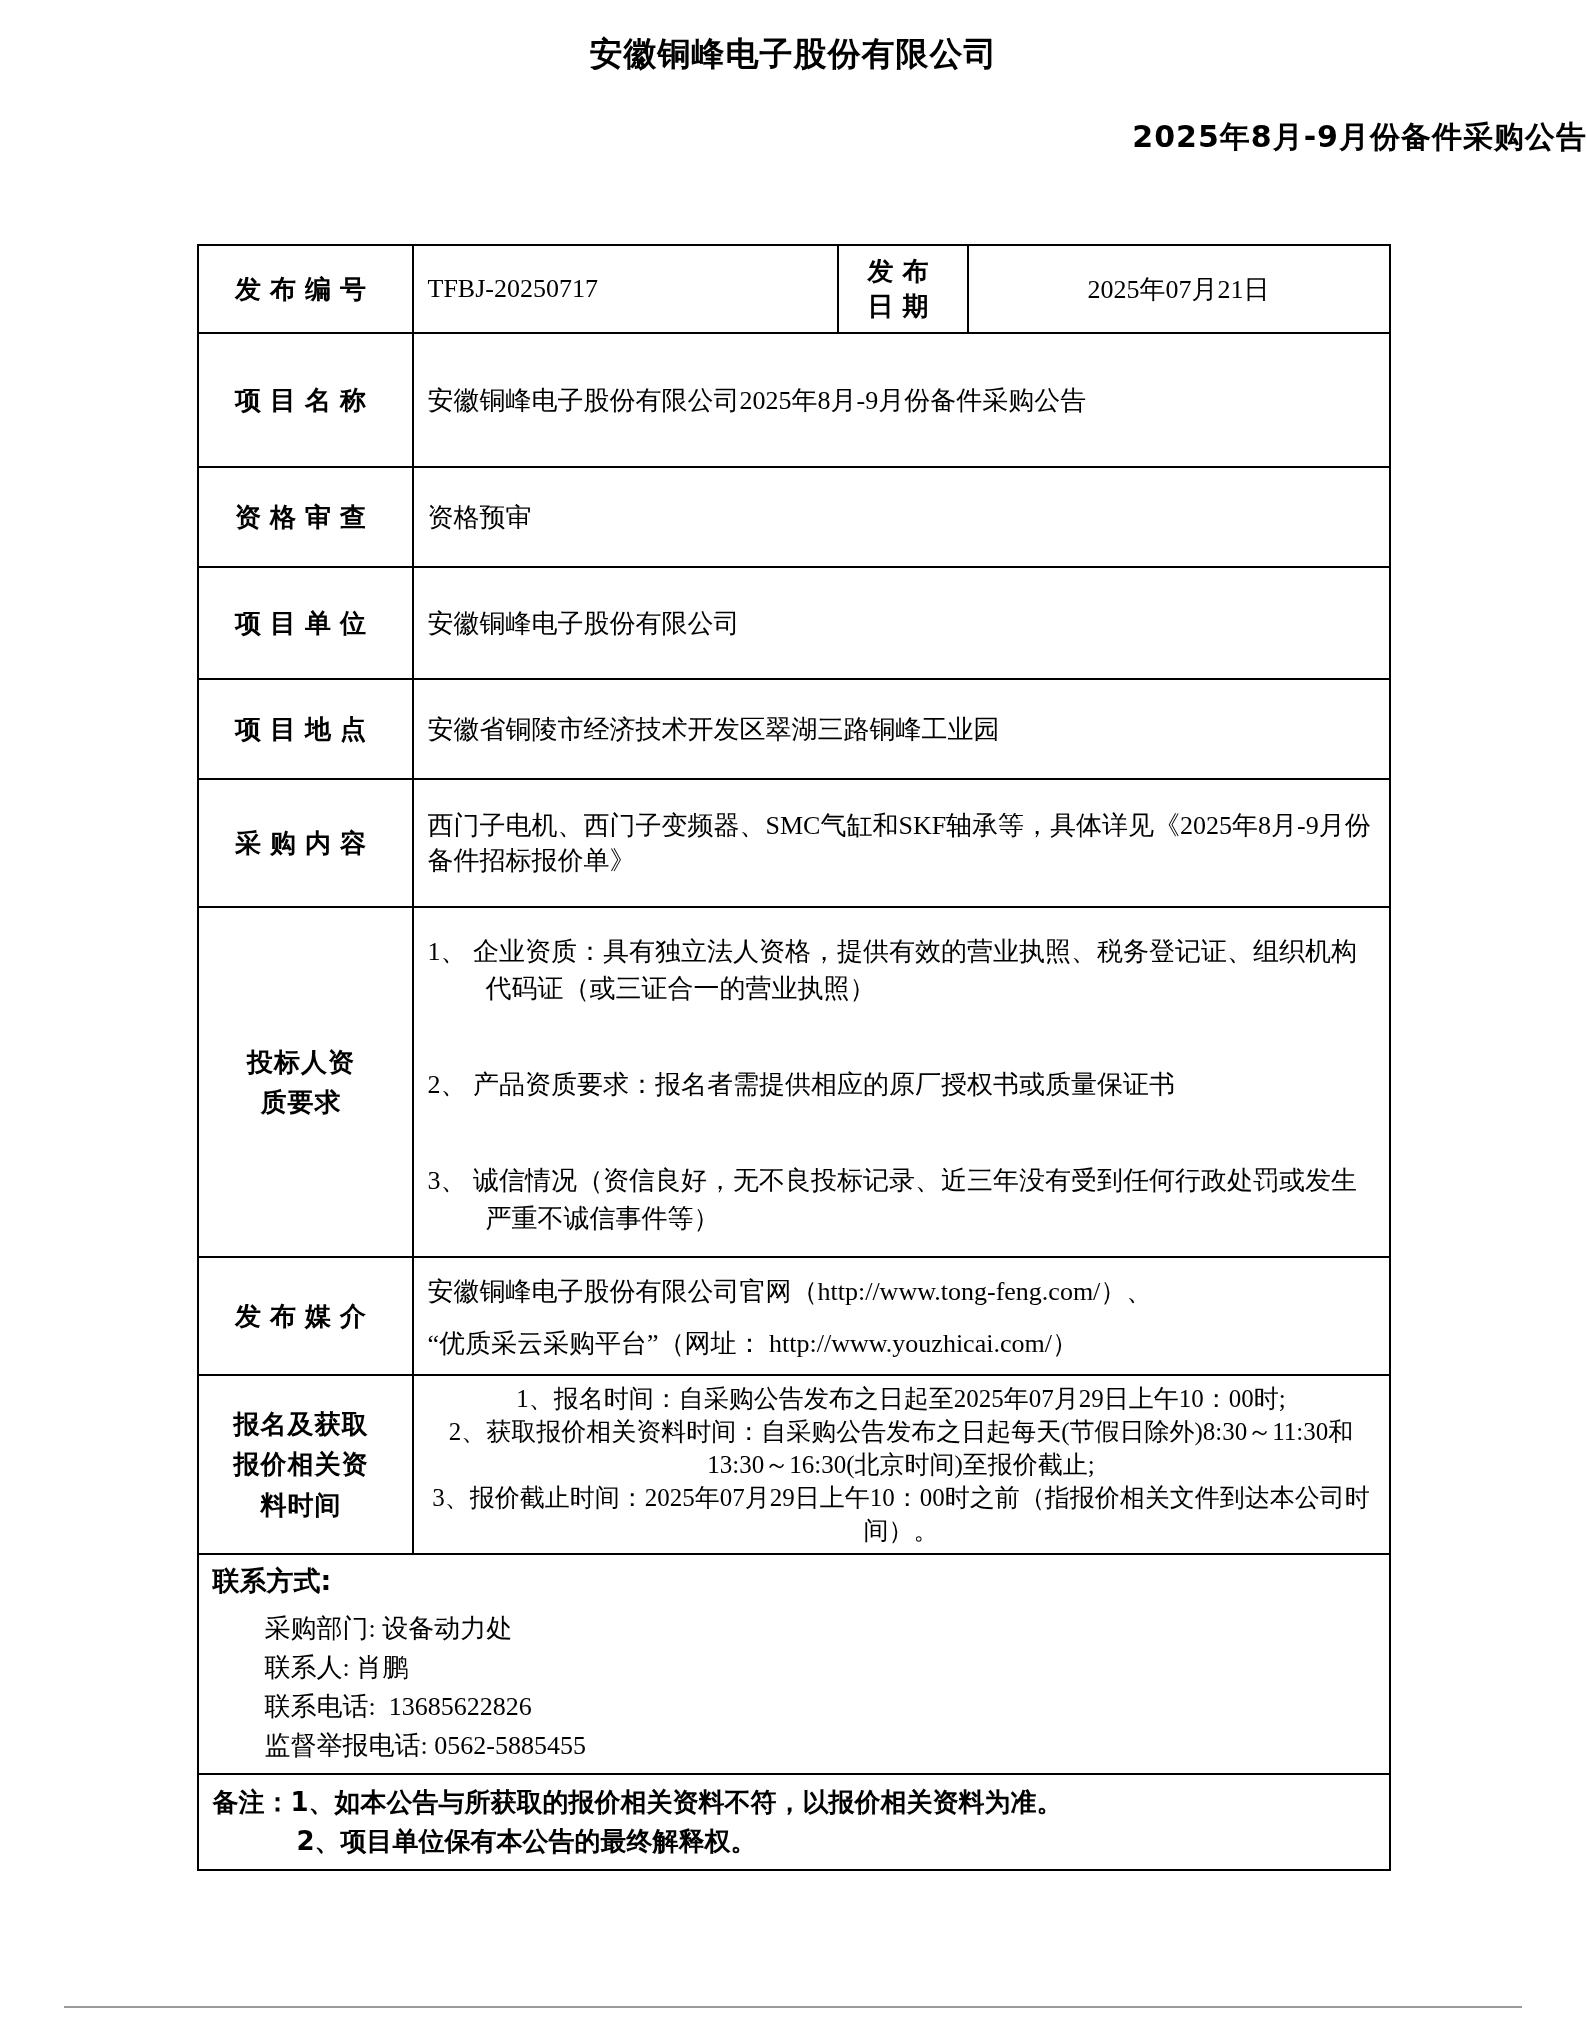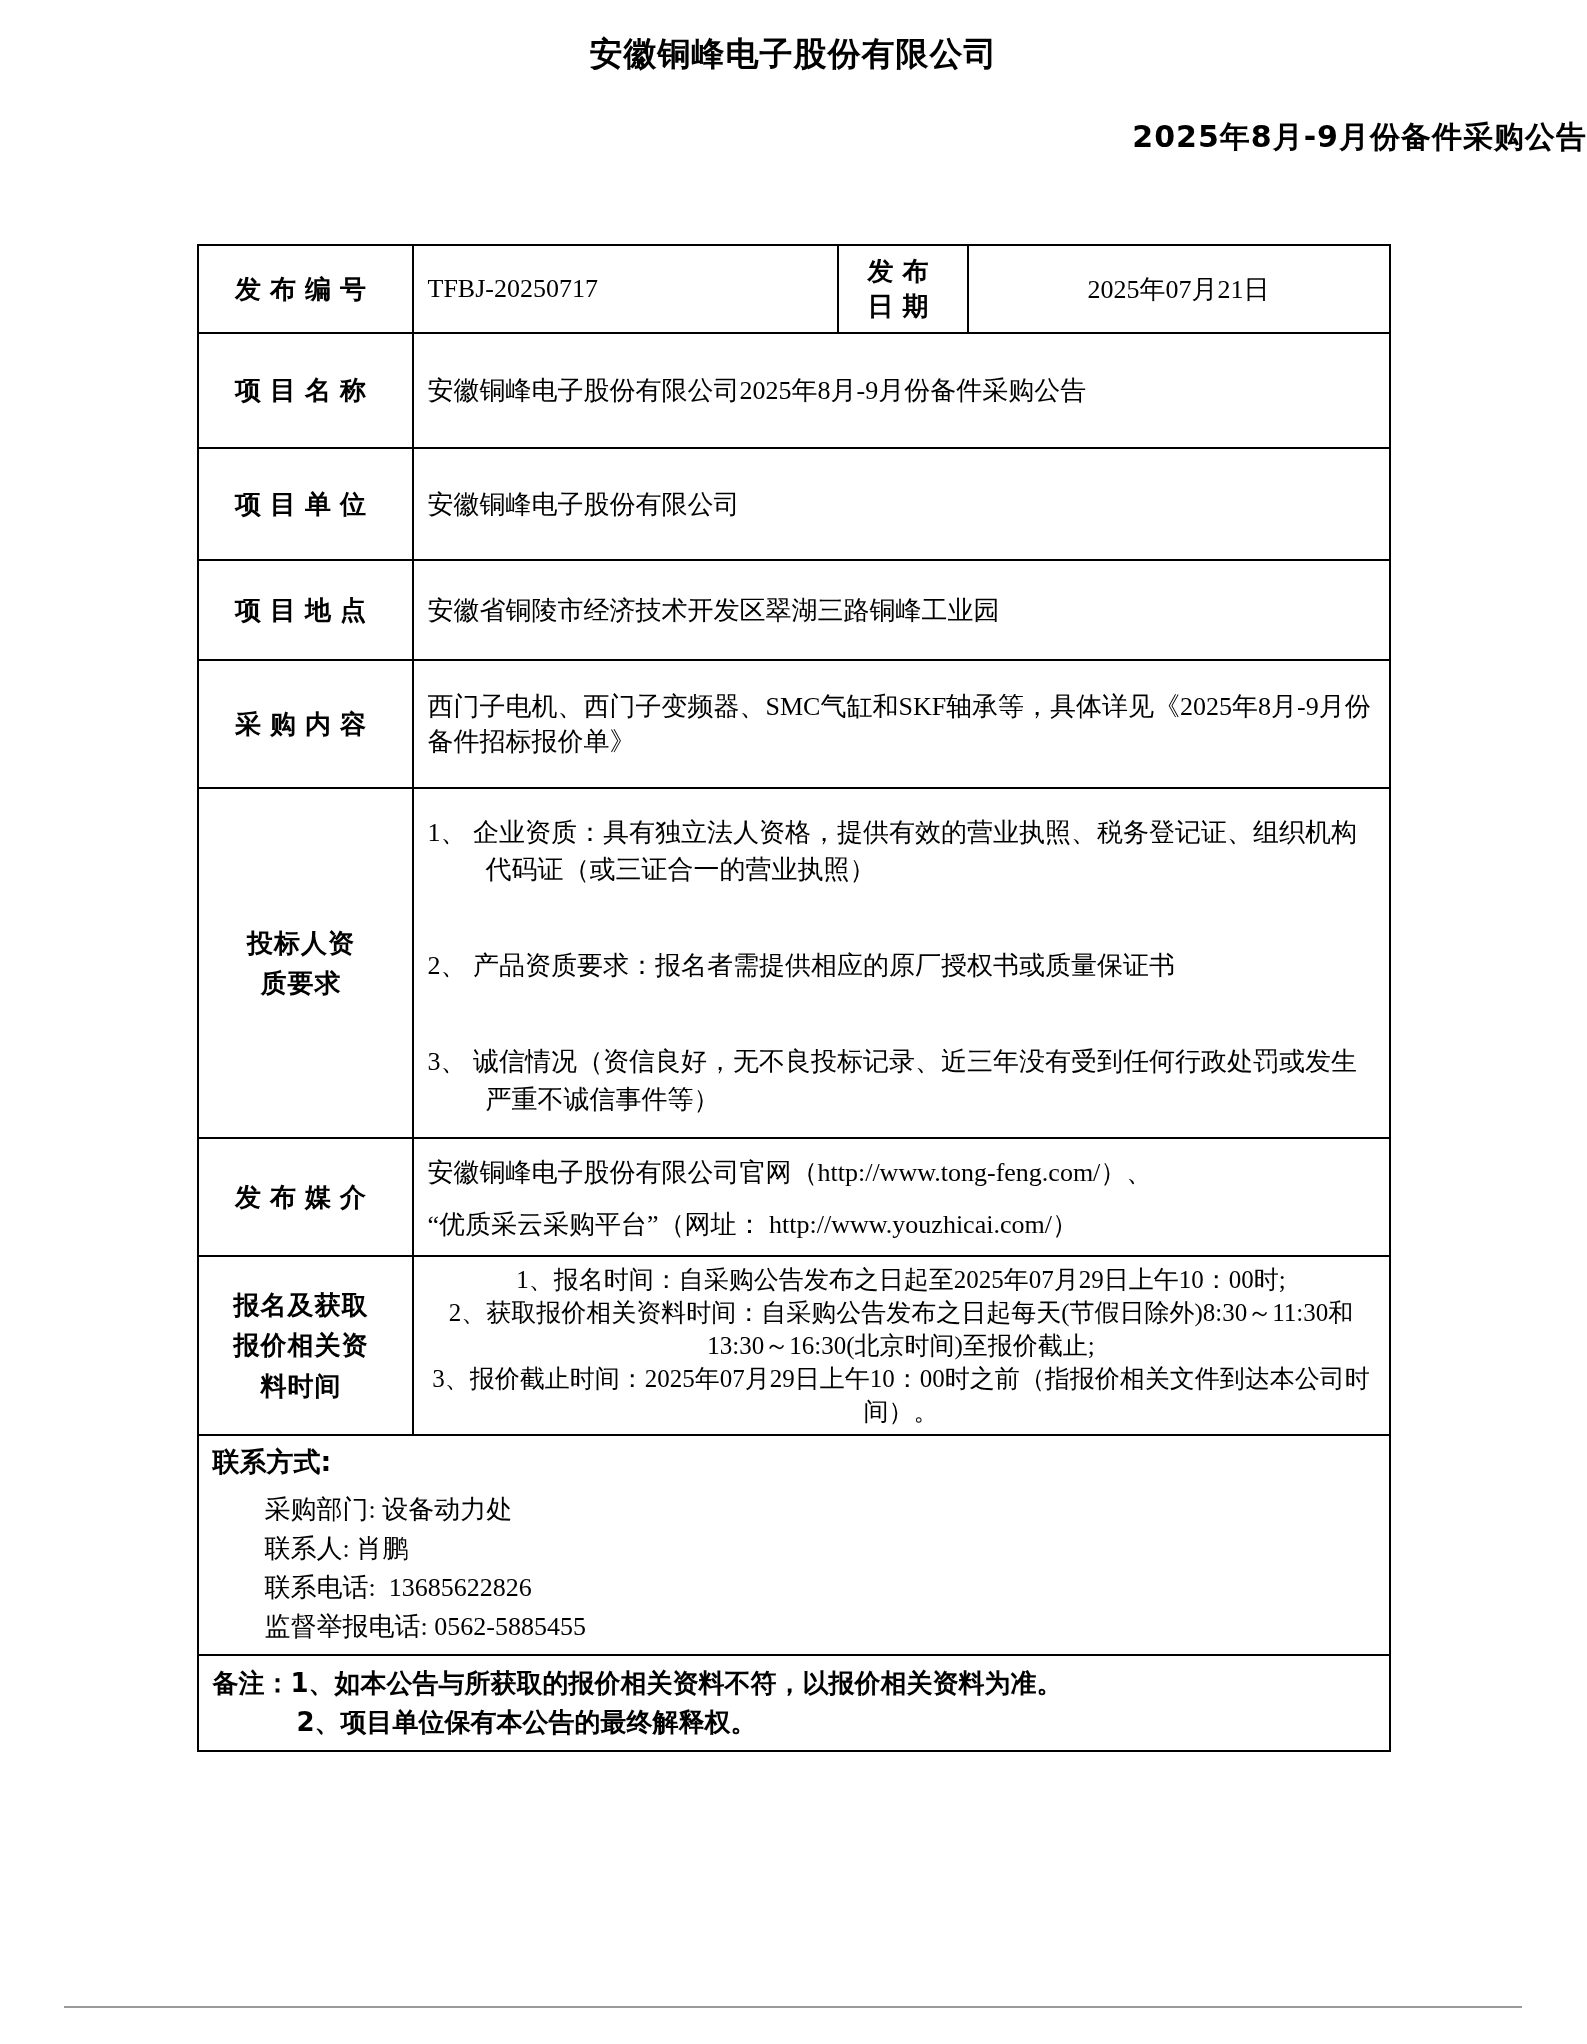--- a/index.html
+++ b/index.html
@@ -49,21 +49,21 @@
     font-weight: bold;
     text-align: center;
     padding: 8px 4px;
     letter-spacing: 9px;
   }
   td.lbl.lbl-multi { letter-spacing: 1px; line-height: 1.55; padding-left: 6px; }
   td.center { text-align: center; }
   td.top { vertical-align: top; }
 
   tr.r1  { height: 84px;  }
-  tr.r2  { height: 115px; }
+  tr.r2  { height: 134px; }
   tr.r3  { height: 100px; }
   tr.r4  { height: 112px; }
   tr.r5  { height: 100px; margin-left: 40px; }
   tr.r6  { height: 128px; }
   tr.r7  { height: 350px; }
   tr.r8  { height: 118px; }
   tr.r9  { height: 175px; margin-top: 12px; }
   tr.r10 { height: 180px; }
   tr.r11 { height: 88px;  }
 
@@ -132,20 +132,24 @@
       <td>TFBJ-20250717</td>
       <td class="lbl">发布日期</td>
       <td class="center">2025年07月21日</td>
     </tr>
 
     <tr class="r2">
       <td class="lbl">项目名称</td>
       <td colspan="3">安徽铜峰电子股份有限公司2025年8月-9月份备件采购公告</td>
     </tr>
 
+    <tr class="r3">
+      <td class="lbl top">资格审查</td>
+      <td colspan="3" class="top">资格预审</td>
+    </tr>
 
     <tr class="r4">
       <td class="lbl">项目单位</td>
       <td colspan="3">安徽铜峰电子股份有限公司</td>
     </tr>
 
     <tr class="r5">
       <td class="lbl">项目地点</td>
       <td colspan="3">安徽省铜陵市经济技术开发区翠湖三路铜峰工业园</td>
     </tr>

